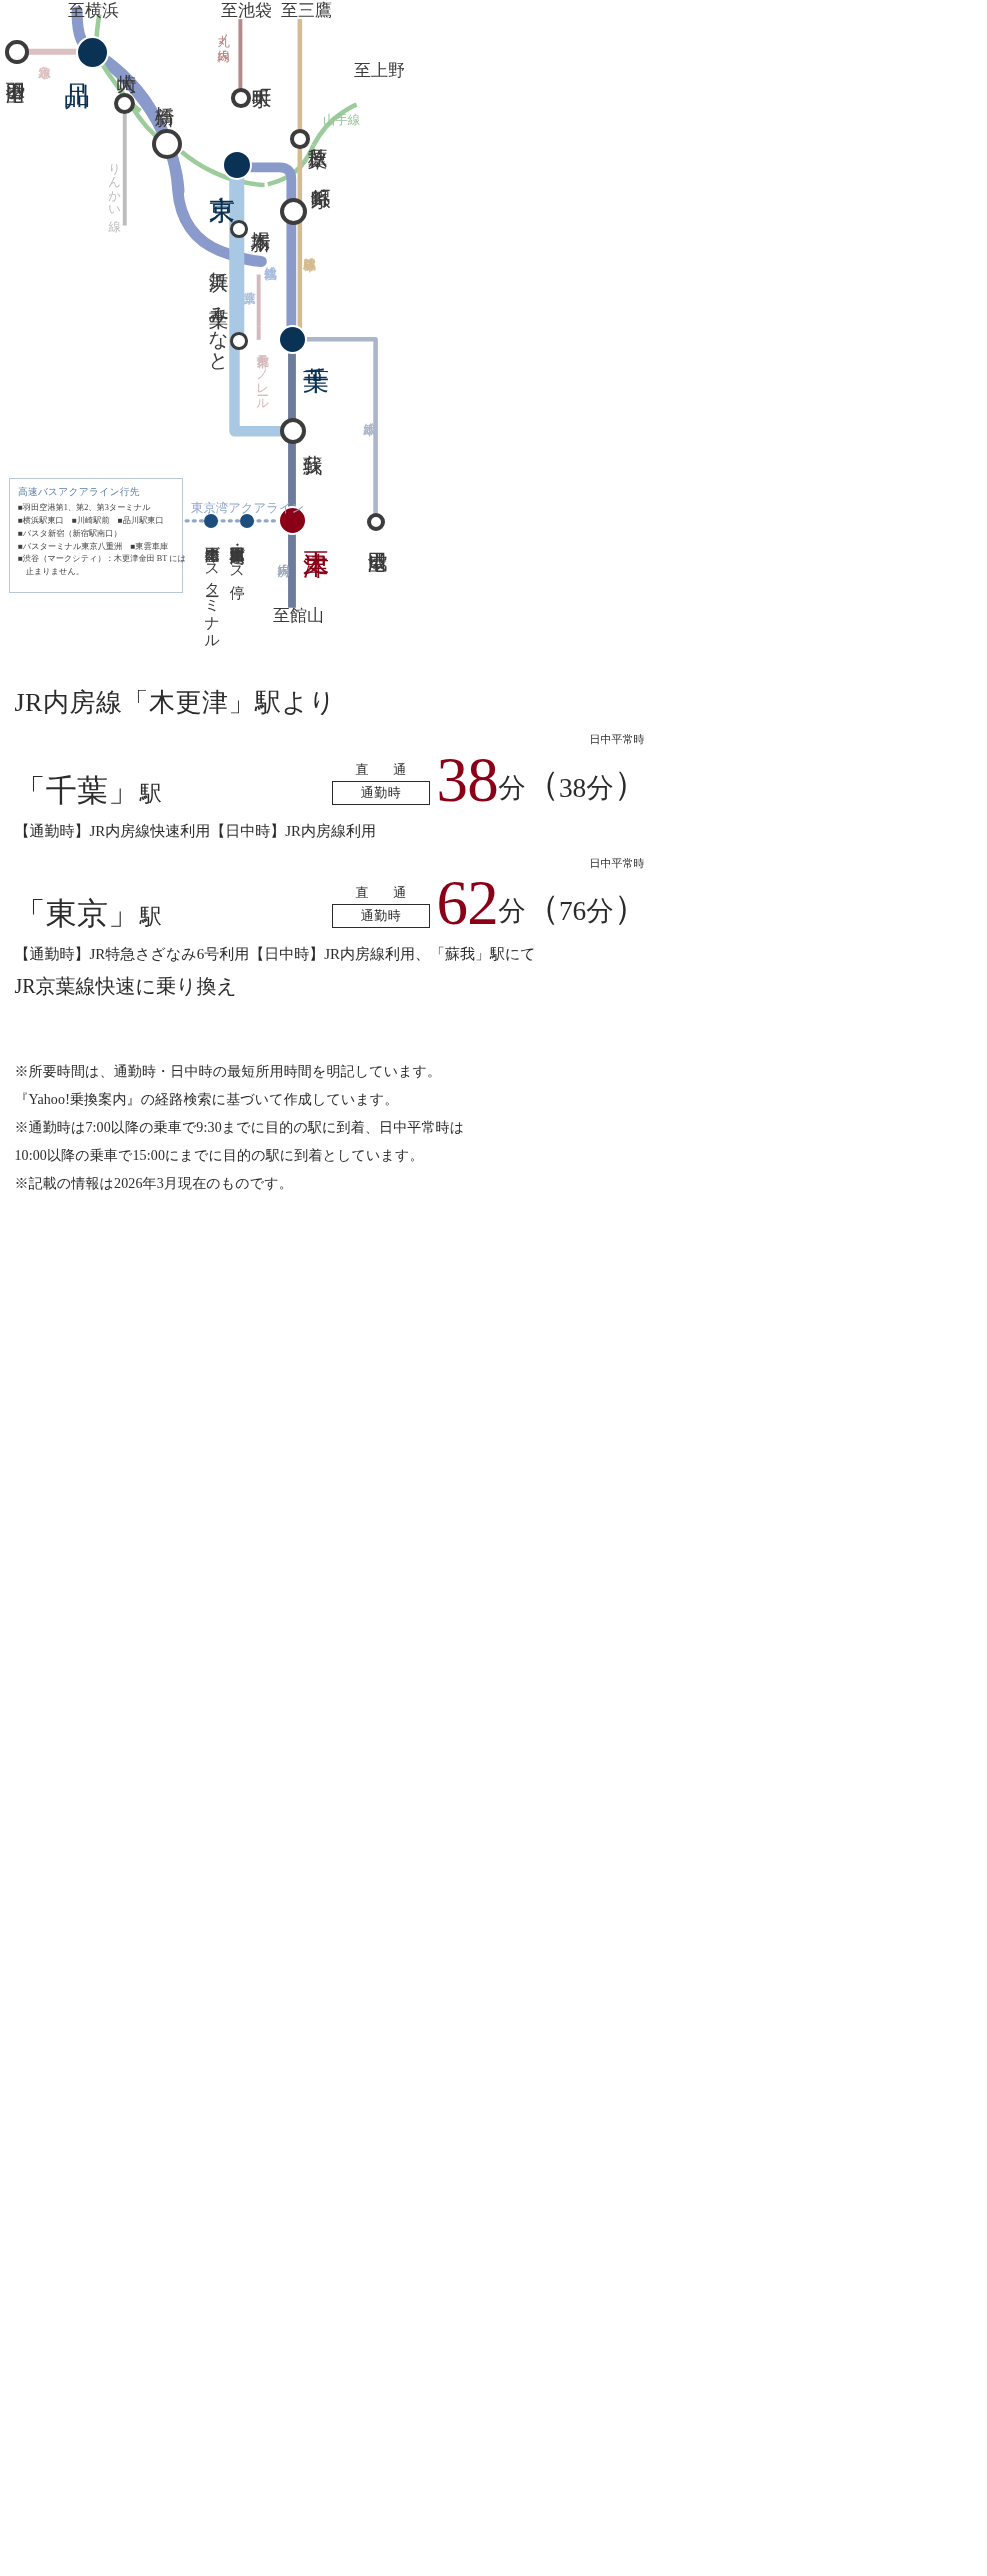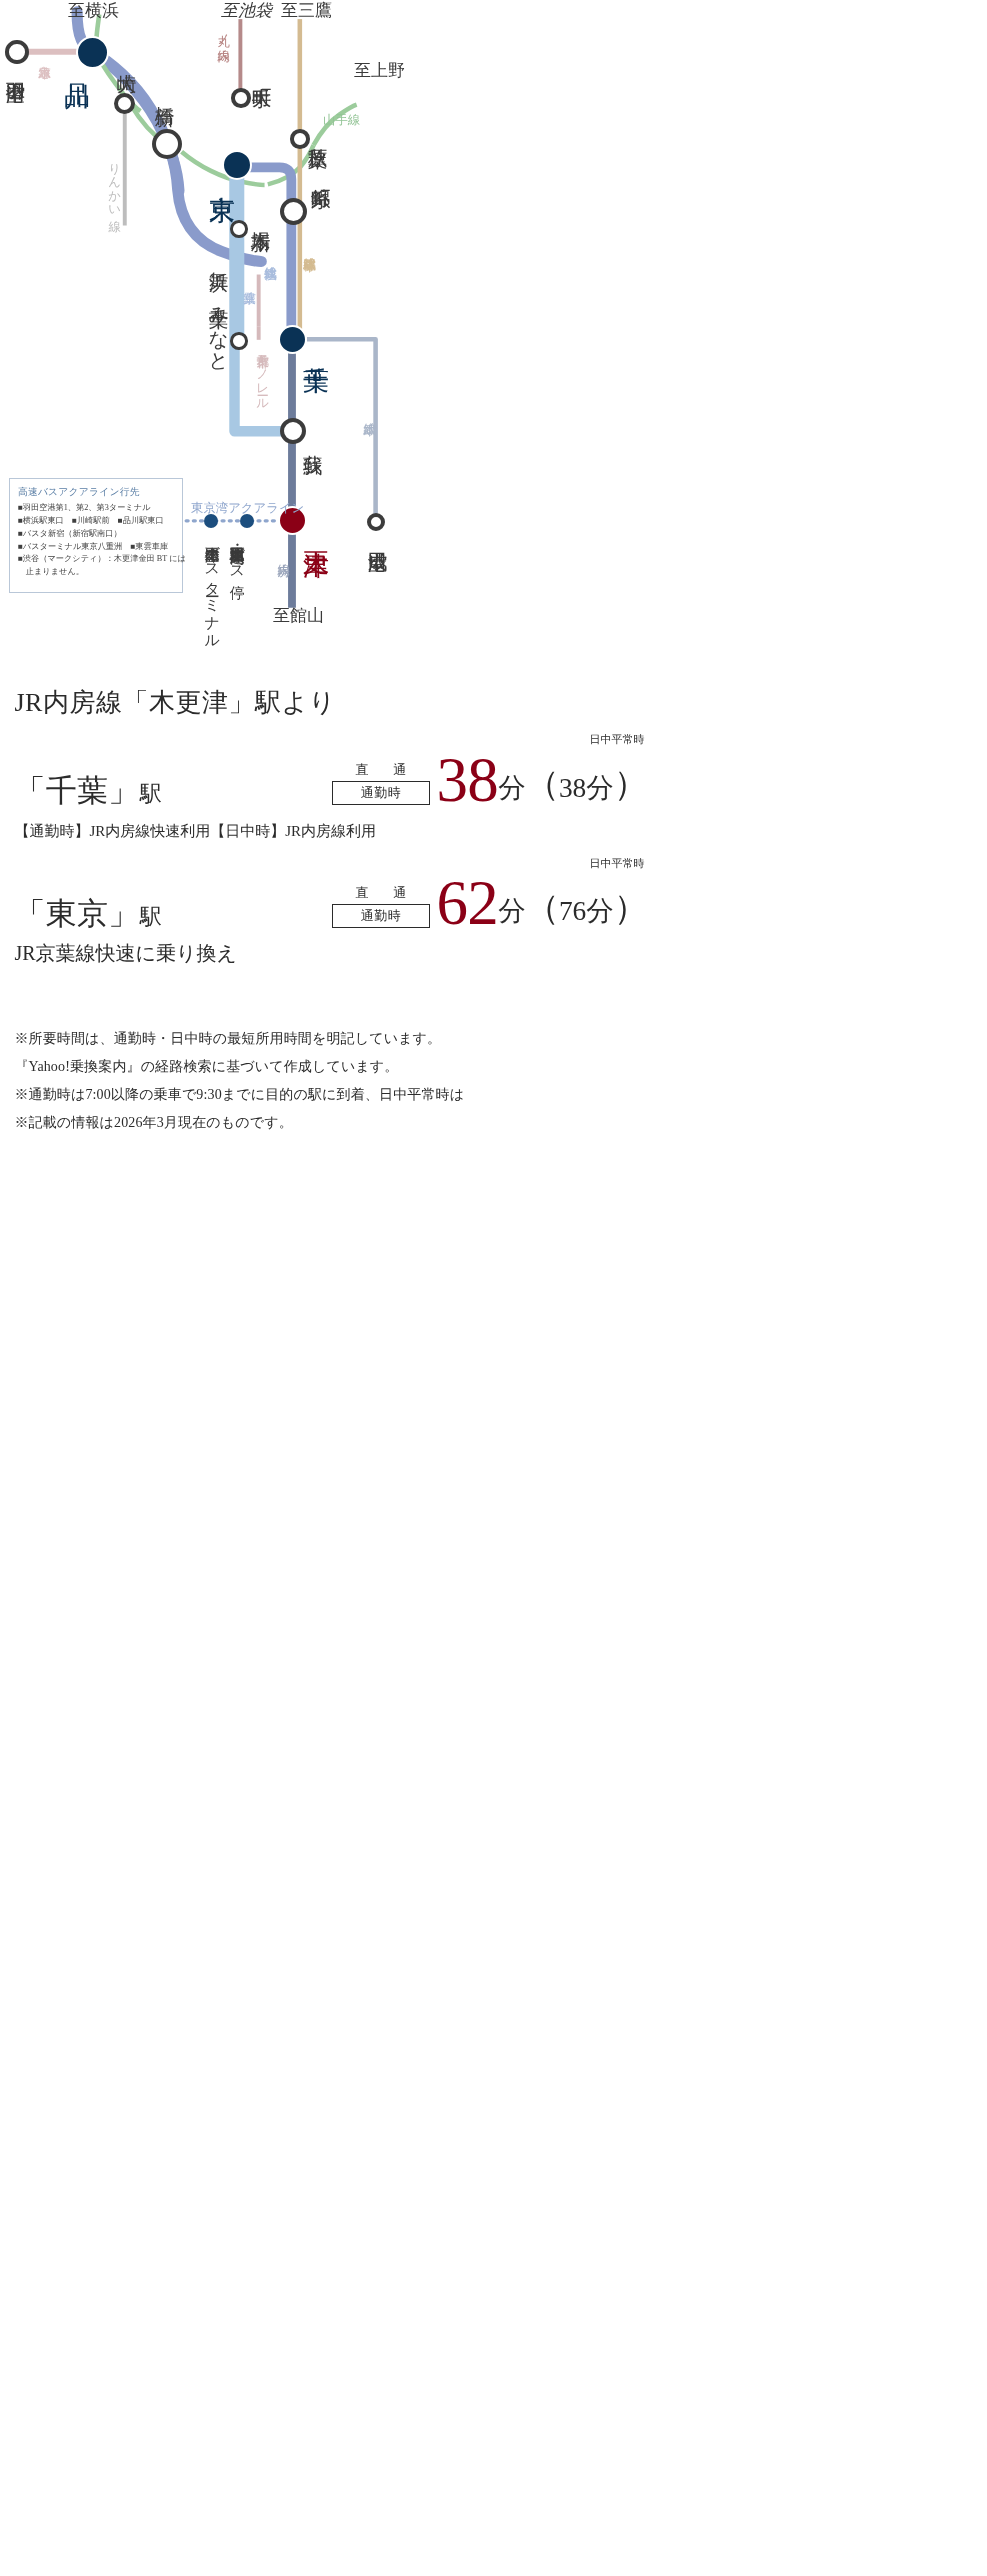--- a/index.html
+++ b/index.html
@@ -164,21 +164,21 @@
     <div style="position:absolute;left:230px;top:220px;width:17.6px;height:17.6px;border:3.9px solid #3c3c3c;border-radius:50%;background:#fff;"></div>
     <div style="position:absolute;left:230px;top:332px;width:17.6px;height:17.6px;border:3.9px solid #3c3c3c;border-radius:50%;background:#fff;"></div>
     <div style="position:absolute;left:278px;top:325px;width:29px;height:29px;border:2.6px solid #fff;border-radius:50%;background:#0a3255;"></div>
     <div style="position:absolute;left:280px;top:418px;width:26px;height:26px;border:4.6px solid #3c3c3c;border-radius:50%;background:#fff;"></div>
     <div style="position:absolute;left:278px;top:506px;width:29px;height:29px;border:2.6px solid #fff;border-radius:50%;background:#8b0016;"></div>
     <div style="position:absolute;left:367px;top:513px;width:18.3px;height:18.3px;border:4.6px solid #3c3c3c;border-radius:50%;background:#fff;"></div>
     <div style="position:absolute;left:204px;top:514px;width:14.4px;height:14.4px;border-radius:50%;background:#1c4e7e;"></div>
     <div style="position:absolute;left:240px;top:514px;width:14.4px;height:14.4px;border-radius:50%;background:#1c4e7e;"></div>
 
     <div class="ht dest" style="left:68px; top:-1.3px;">至横浜</div>
-    <div class="ht dest" style="left:221px; top:-1.3px;font-style:italic;">至池袋</div>
+    <div class="ht dest" style="left:221px; top:-1.3px;">至池袋</div>
     <div class="ht dest" style="left:281px; top:-1.3px;">至三鷹</div>
     <div class="ht dest" style="left:354px; top:59px;">至上野</div>
     <div class="ht dest" style="left:273px; top:604px;">至館山</div>
 
     <div class="vt st-name" style="left:5.2px; top:67px; height:98px;">羽田空港</div>
     <div class="vt st-name-big" style="left:63px; top:62px; height:78px;">品川</div>
     <div class="vt st-name" style="left:116px; top:58px; height:42px;">大崎</div>
     <div class="vt st-name" style="left:154px; top:91px; height:42px;">新橋</div>
     <div class="vt st-name" style="left:251px; top:72px; height:42px;">大手町</div>
     <div class="vt st-name-big" style="left:208px; top:176px; height:59px;">東京</div>
@@ -260,24 +260,26 @@
         <div class="note-small">日中平常時</div>
         <div class="route-time">
           <span class="big-num">62</span>
           <span class="min-unit">分</span>
           <span class="paren">（</span>
           <span class="min-unit">76分</span>
           <span class="paren">）</span>
         </div>
       </div>
     </div>
+    <div class="route-detail">【通勤時】JR特急さざなみ6号利用【日中時】JR内房線利用、「蘇我」駅にて</div>
     <div class="route-detail2">JR京葉線快速に乗り換え</div>
 
     <div class="footnotes">
       <p>※所要時間は、通勤時・日中時の最短所用時間を明記しています。</p>
       <p>『Yahoo!乗換案内』の経路検索に基づいて作成しています。</p>
       <p>※通勤時は7:00以降の乗車で9:30までに目的の駅に到着、日中平常時は</p>
+      <p>10:00以降の乗車で15:00にまでに目的の駅に到着としています。</p>
       <p>※記載の情報は2026年3月現在のものです。</p>
     </div>
   </div>
 
 </div>
 
 
 </body></html>

